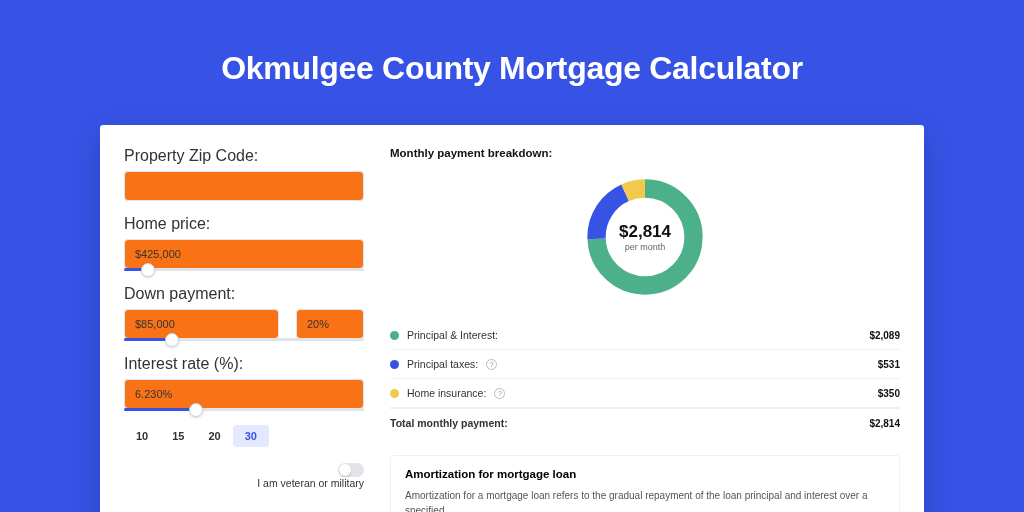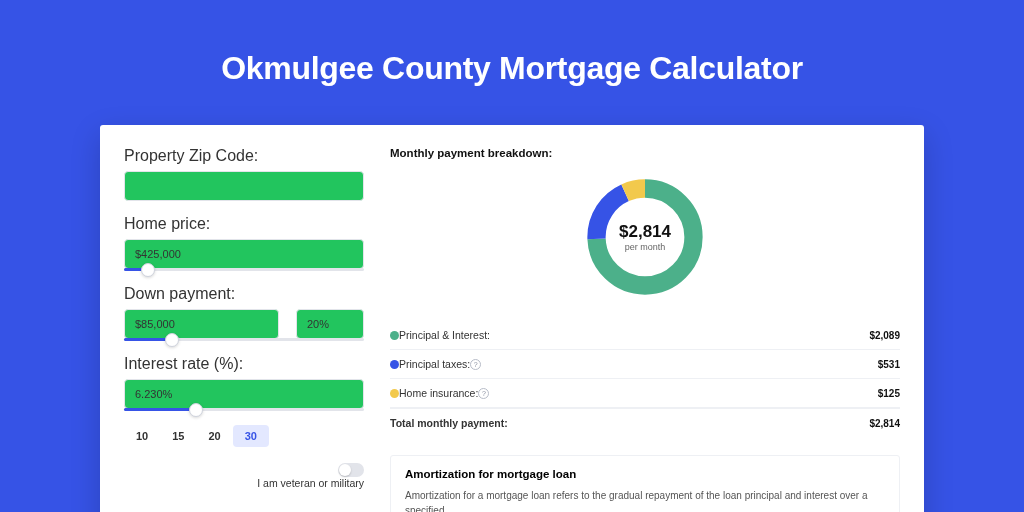--- a/index.html
+++ b/index.html
@@ -39,21 +39,21 @@
     margin-bottom: 6px;
   }
   .input {
     width: 100%;
     height: 30px;
     border: 1px solid #e2e4ea;
     border-radius: 4px;
     padding: 0 10px;
     font-size: 11px;
     color: #333;
-    background: #22c55e;
+    background: #f97316;
   }
   .slider-wrap { position: relative; margin-top: -1px; }
   .slider-track {
     height: 3px;
     background: #e2e4ea;
     border-radius: 2px;
     position: relative;
   }
   .slider-fill {
     position: absolute;
@@ -116,21 +116,21 @@
   }
   .donut-value { font-size:17px; font-weight:800; color:#111; }
   .donut-sub   { font-size:9px; color:#666; }
 
   .legend-row {
     display:flex; align-items:center; justify-content:space-between;
     padding: 8px 0;
     border-bottom:1px solid #eef0f4;
   }
   .legend-row.total { border-top:1px solid #eef0f4; border-bottom:none; font-weight:700;}
-  .legend-left { display:flex; align-items:center; gap:0; font-size:10.5px; color:#333; }
+  .legend-left { display:flex; align-items:center; gap:8px; font-size:10.5px; color:#333; }
   .dot { width:9px; height:9px; border-radius:50%; }
   .info-icon {
     width:11px;height:11px;border:1px solid #b7bcc8;border-radius:50%;
     display:inline-flex;align-items:center;justify-content:center;
     font-size:7px;color:#8a90a0; line-height:1;
   }
   .legend-val { font-size:10px; color:#111; font-weight:600; }
 
   .amort {
     margin-top:18px;
@@ -239,21 +239,21 @@
               <span class="info-icon">?</span>
             </div>
             <div class="legend-val">$531</div>
           </div>
           <div class="legend-row">
             <div class="legend-left">
               <span class="dot" style="background:#f2c94c"></span>
               <span>Home insurance:</span>
               <span class="info-icon">?</span>
             </div>
-            <div class="legend-val">$125</div>
+            <div class="legend-val">$350</div>
           </div>
         </div>
 
       <div class="legend-row total">
         <div class="legend-left">
           <span>Total monthly payment:</span>
         </div>
         <div class="legend-val">$2,814</div>
       </div>
 

